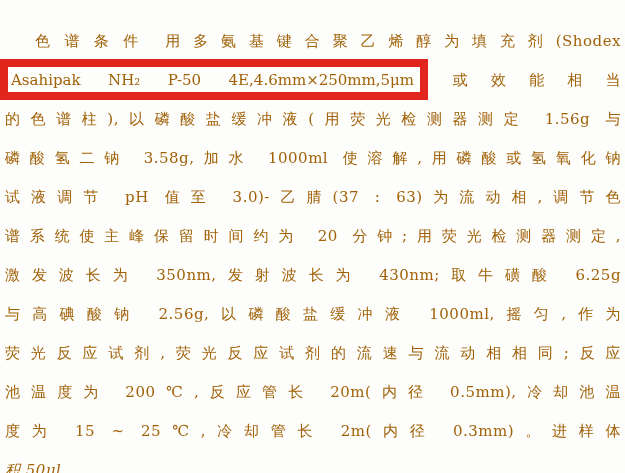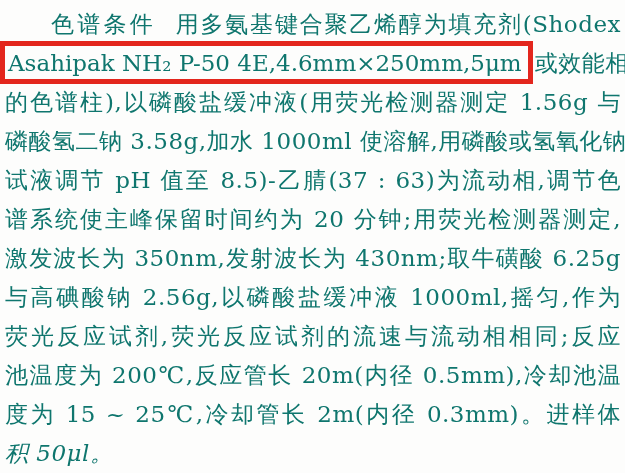--- a/index.html
+++ b/index.html
@@ -7,25 +7,25 @@
     padding: 0;
     background: #ffffff;
   }
   .page {
     position: relative;
     width: 625px;
     height: 473px;
     box-sizing: border-box;
     background: #fdfdfc;
     overflow: hidden;
-    padding: 5px 4px 0 5px;
+    padding: 22px 4px 0 5px;
     font-family: "DejaVu Serif", "Liberation Serif", serif;
-    font-size: 23px;
+    font-size: 15px;
     line-height: 39px;
-    color: #0f766e;
+    color: #a16207;
   }
   .line {
     text-align: justify;
     text-align-last: justify;
     white-space: nowrap;
     height: 39px;
     letter-spacing: 0.5px;
   }
   .line.indent {
     text-indent: 2em;
@@ -36,42 +36,42 @@
     font-style: italic;
   }
   .heading {
     letter-spacing: 2px;
     margin-right: 0.85em;
   }
   .latin {
     letter-spacing: 0;
   }
   .redbox {
-    border: 5px solid #1d4ed8;
+    border: 8px solid #1d4ed8;
     padding: 4px 6px 3px 3px;
     margin-left: -5px;
     margin-right: 2px;
   }
 </style>
 </head>
 <body>
 
 <div class="page">
 
   <div class="line indent">
     <span class="heading">色谱条件</span><span>用多氨基键合聚乙烯醇为填充剂(Shodex</span>
   </div>
 
   <div class="line">
     <span class="redbox" style="border-color: rgb(227, 38, 29);"><span class="latin">Asahipak NH₂ P-50 4E,4.6mm×250mm,5μm</span></span><span>或效能相当</span>
   </div>
 
   <div class="line">的色谱柱),以磷酸盐缓冲液(用荧光检测器测定 1.56g 与</div>
   <div class="line">磷酸氢二钠 3.58g,加水 1000ml 使溶解,用磷酸或氢氧化钠</div>
-  <div class="line">试液调节 pH 值至 8.5)-乙腈(37 : 63)为流动相,调节色</div>
+  <div class="line">试液调节 pH 值至 3.0)-乙腈(37 : 63)为流动相,调节色</div>
   <div class="line">谱系统使主峰保留时间约为 20 分钟;用荧光检测器测定,</div>
   <div class="line">激发波长为 350nm,发射波长为 430nm;取牛磺酸 6.25g</div>
   <div class="line">与高碘酸钠 2.56g,以磷酸盐缓冲液 1000ml,摇匀,作为</div>
   <div class="line">荧光反应试剂,荧光反应试剂的流速与流动相相同;反应</div>
   <div class="line">池温度为 200℃,反应管长 20m(内径 0.5mm),冷却池温</div>
   <div class="line">度为 15 ~ 25℃,冷却管长 2m(内径 0.3mm)。进样体</div>
   <div class="line last">积 50μl。</div>
 
 </div>
 

